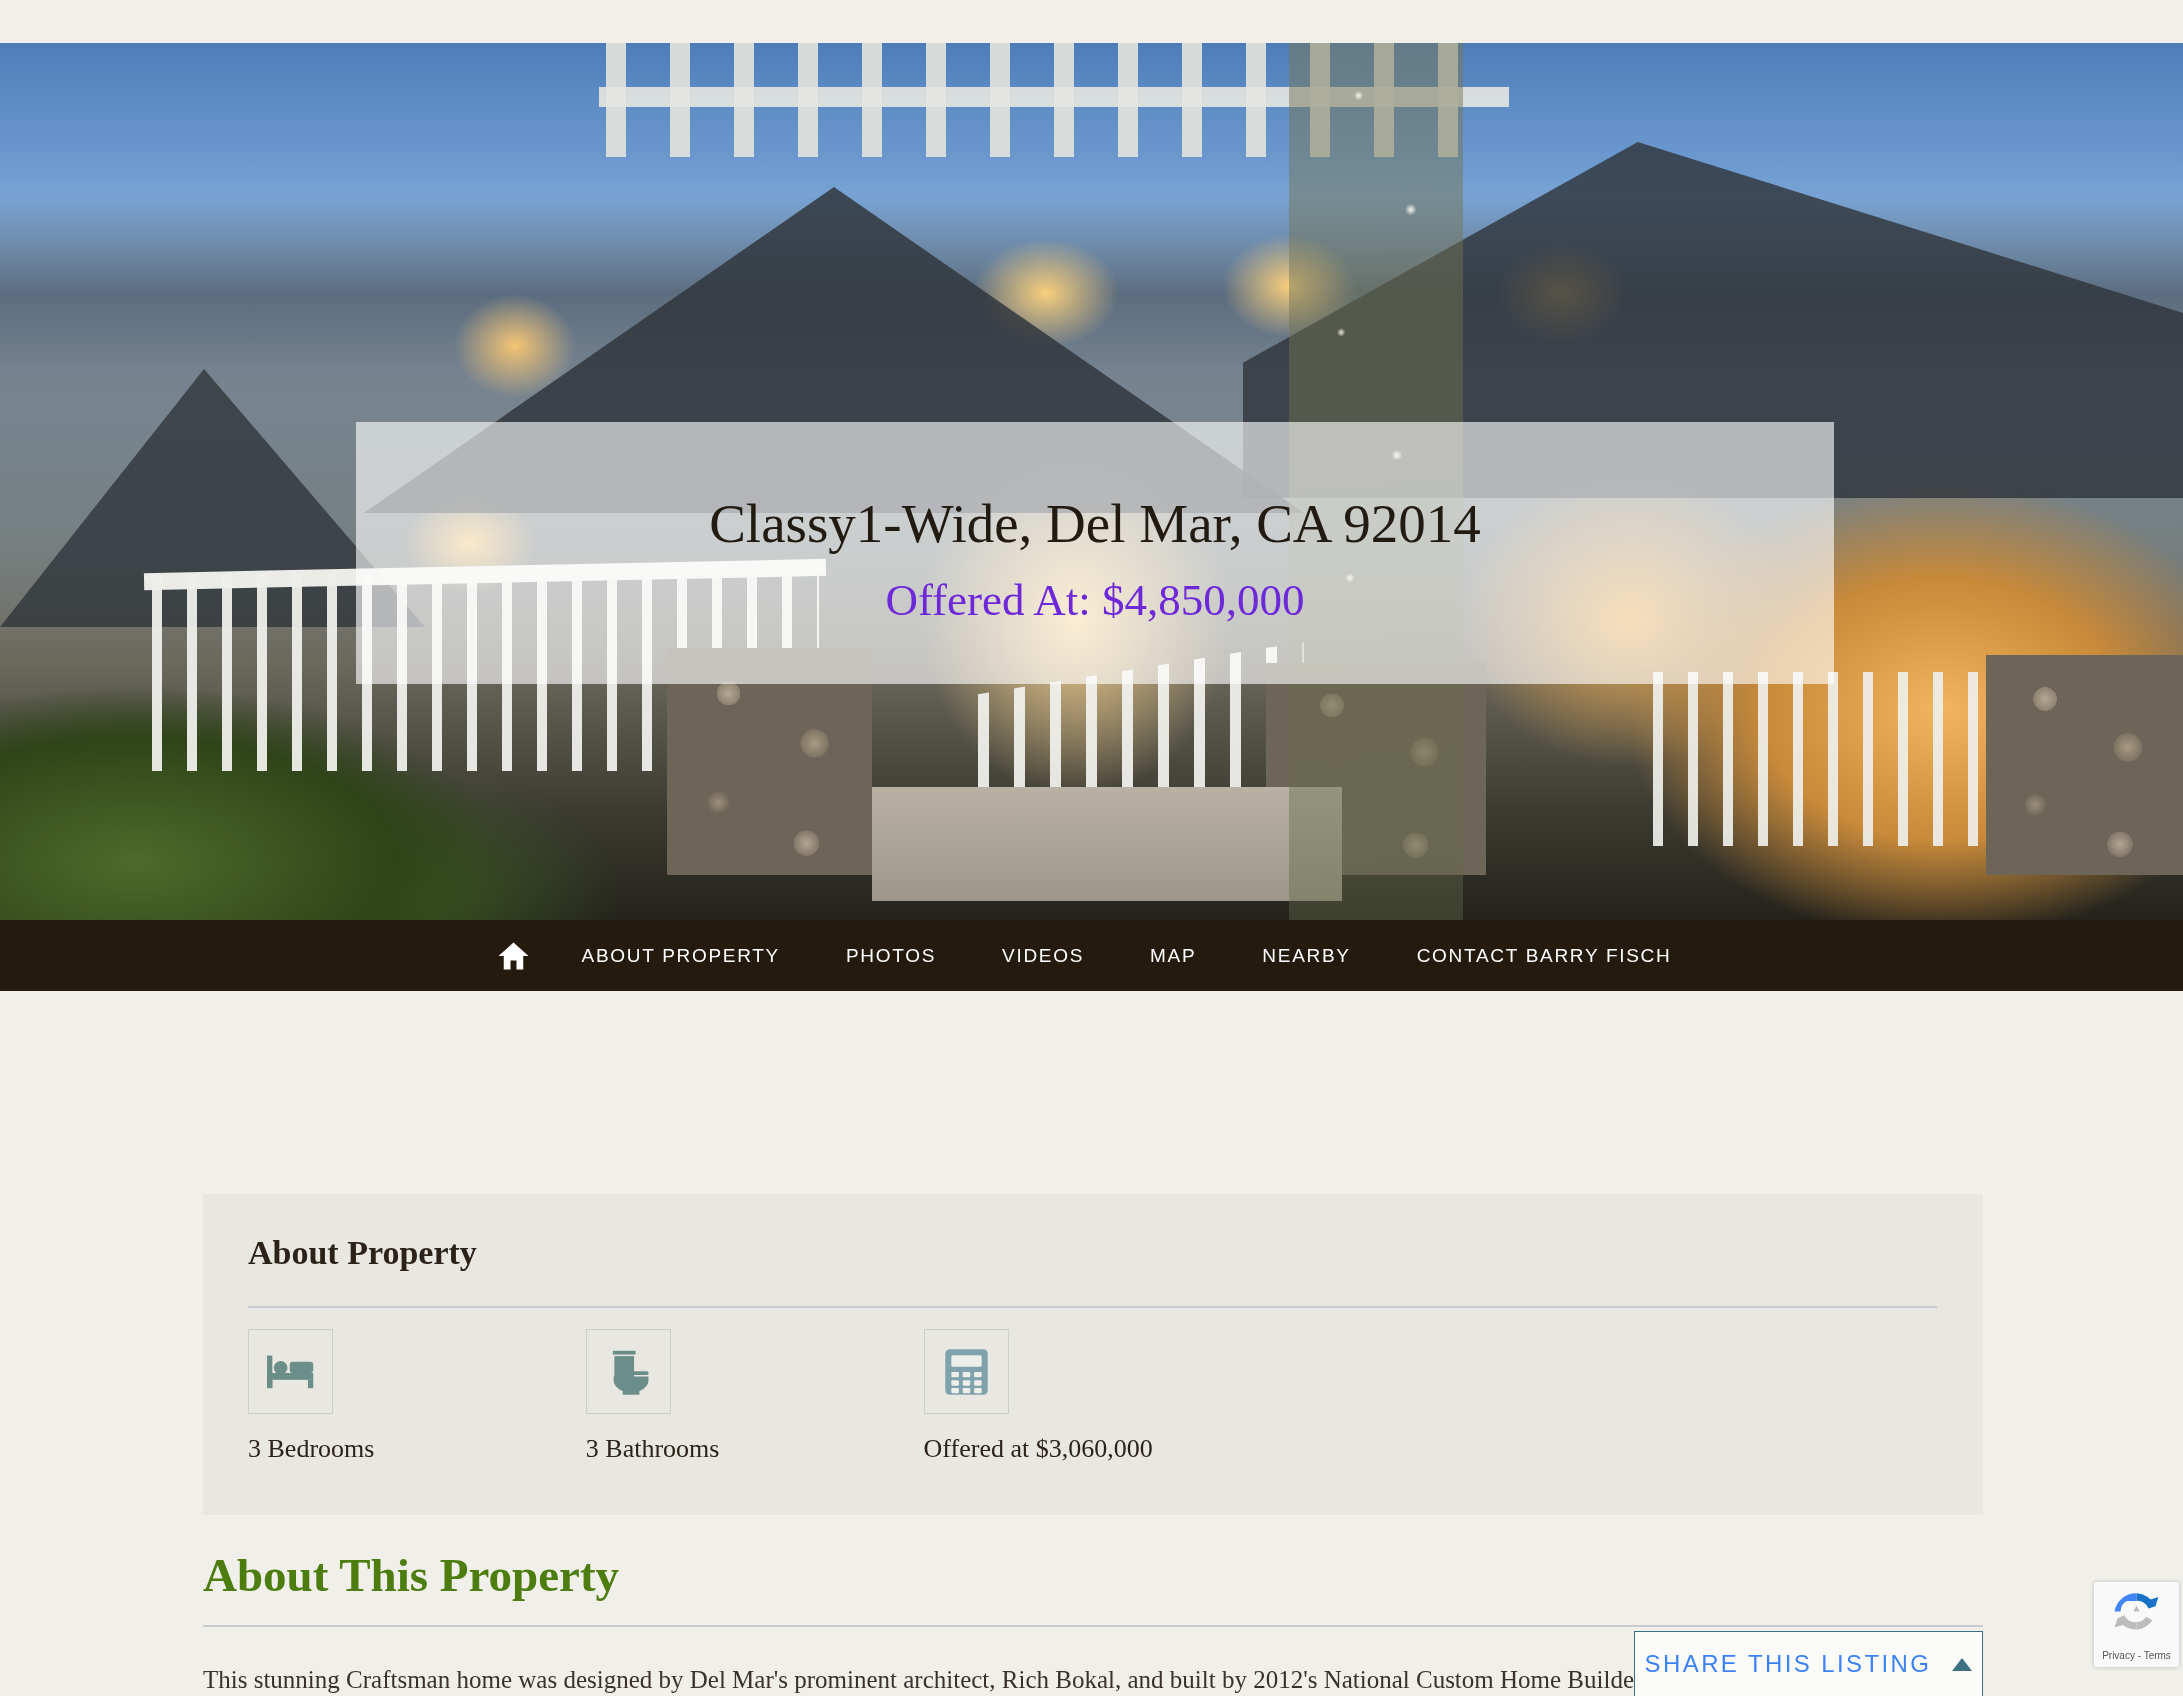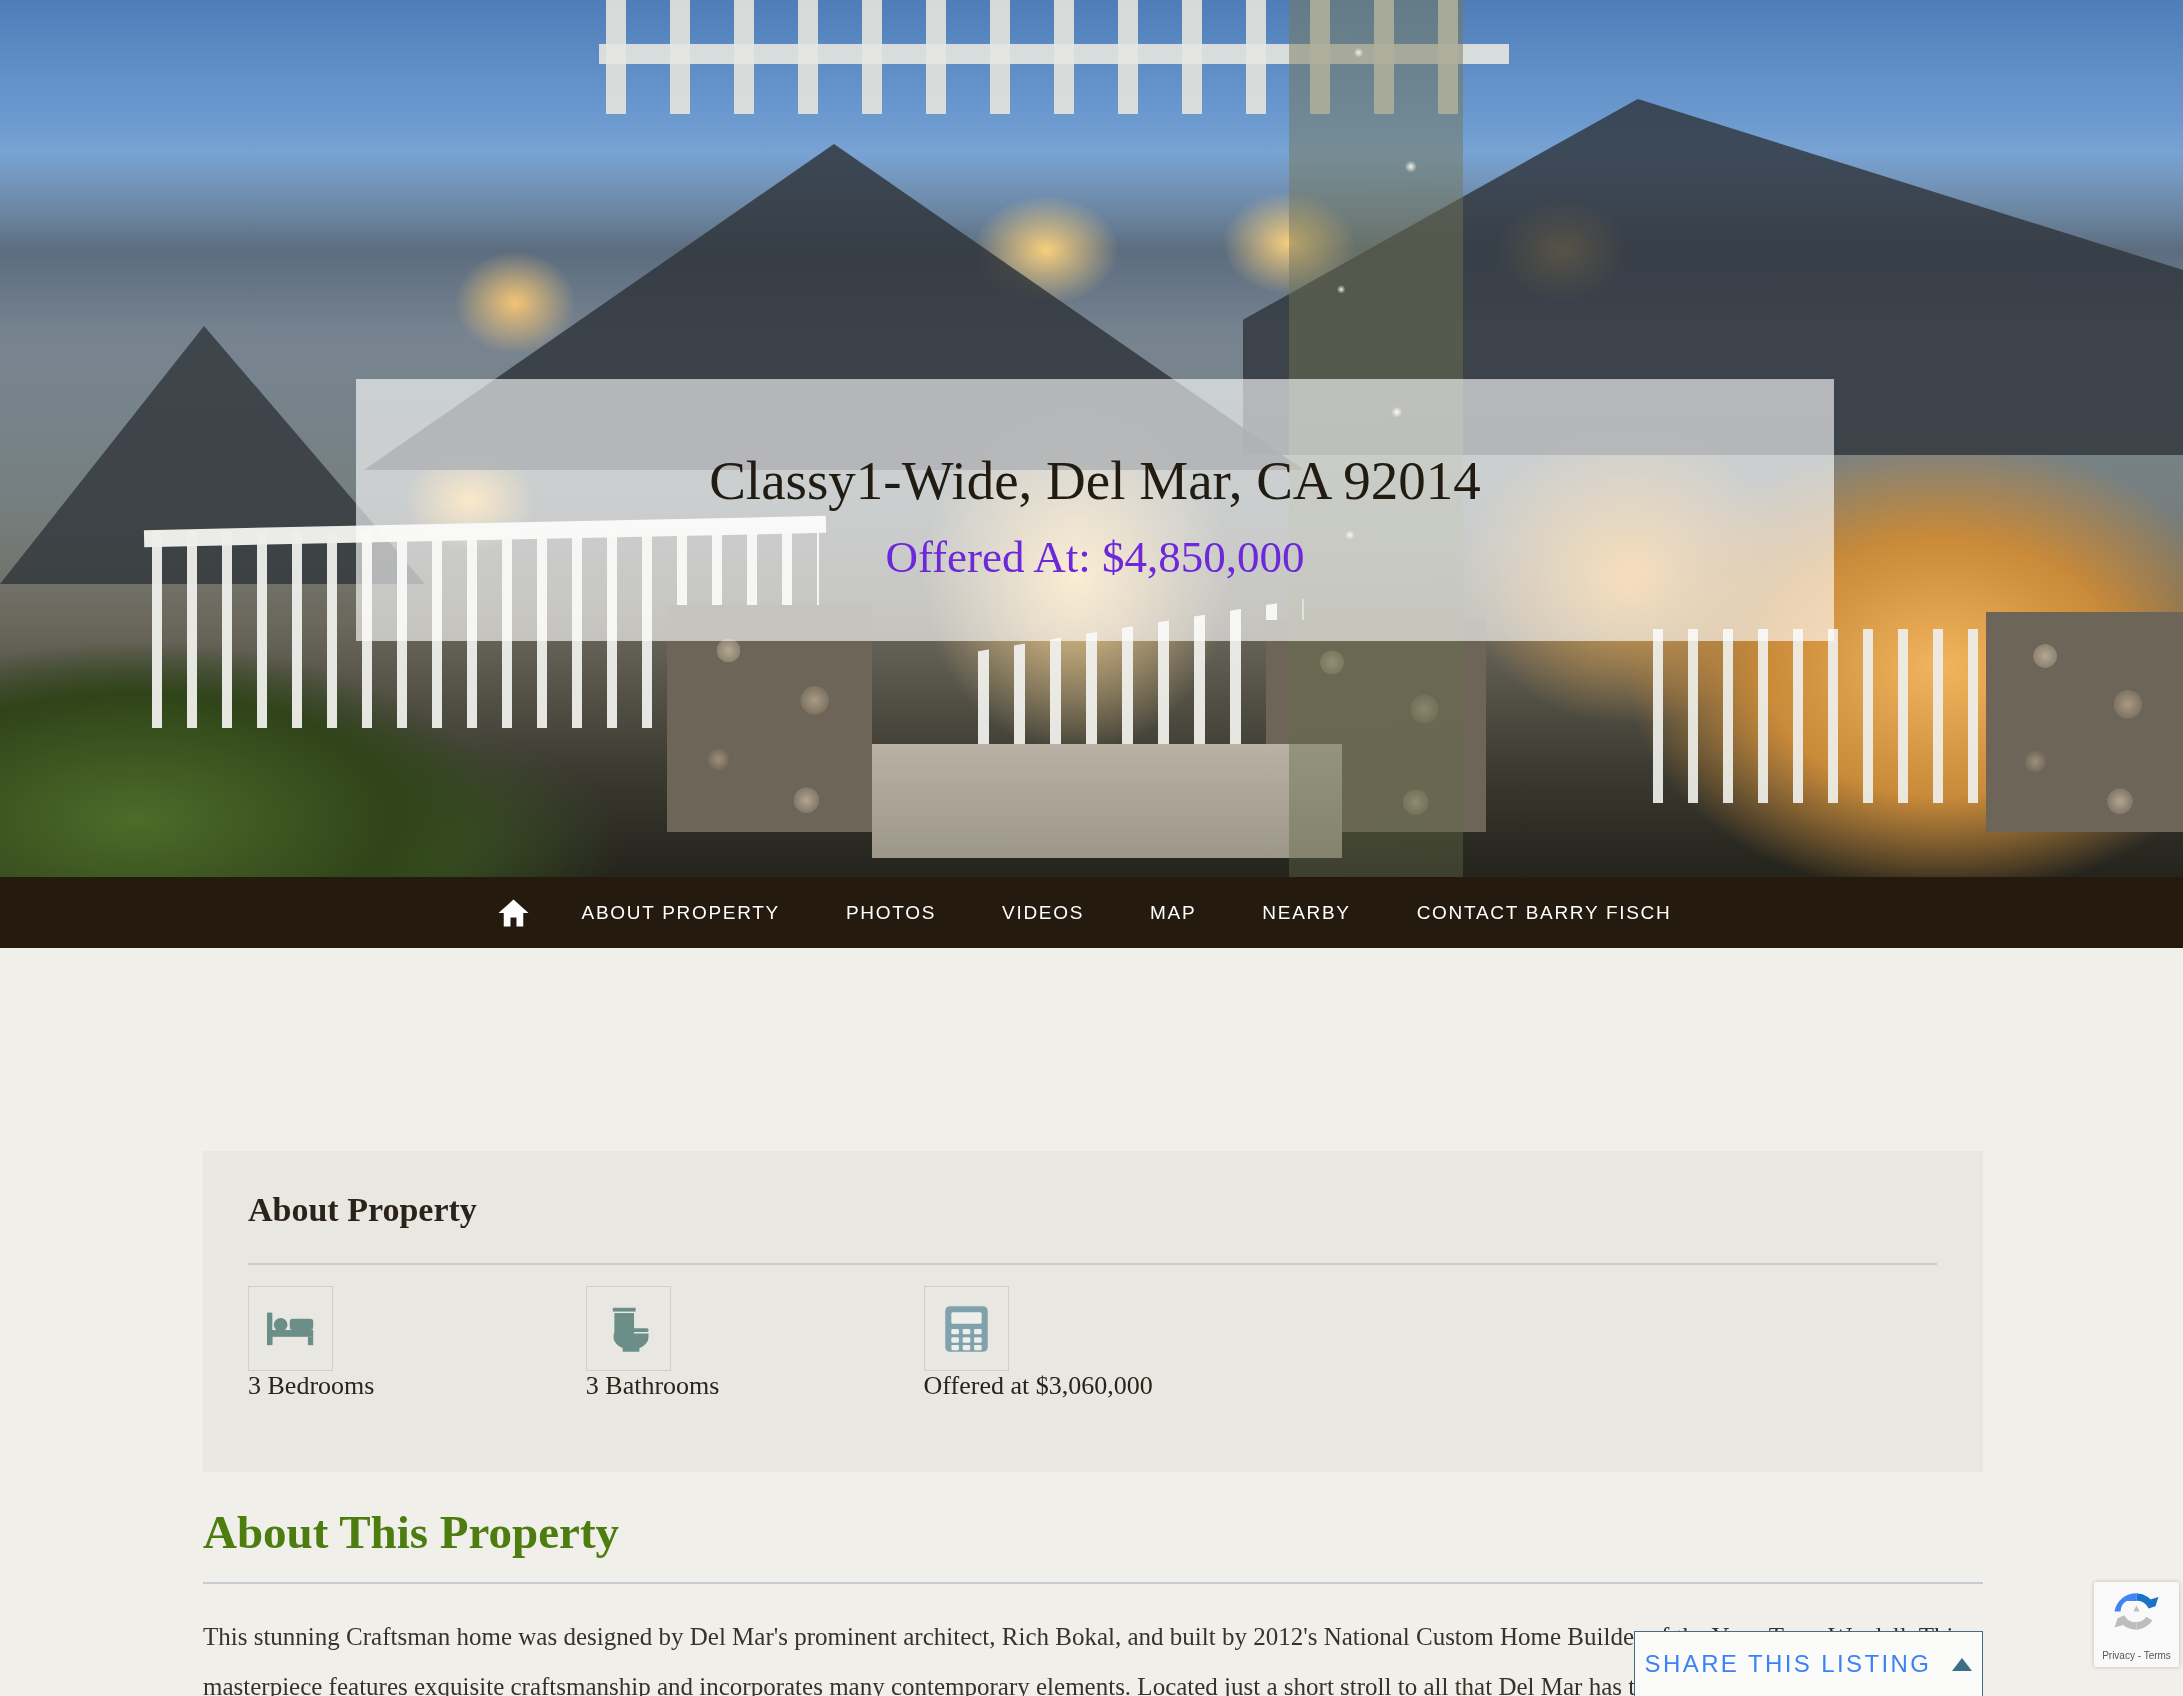--- a/index.html
+++ b/index.html
@@ -11,20 +11,21 @@
     background: #f0efea;
     font-family: "Liberation Serif", serif;
   }
 
   
   .hero {
     position: relative;
     width: 2183px;
     height: 877px;
     overflow: hidden;
+    margin-top: 43px;
   }
 
   
   .hero-photo {
     position: absolute;
     inset: 0;
     background:
       
       radial-gradient(ellipse 470px 227px at 136px 819px, #4d6b2a 0%, #2f4419 55%, rgba(30,45,16,0) 78%),
       radial-gradient(ellipse 318px 174px at 394px 849px, #3c5a22 0%, rgba(40,60,25,0) 72%),
@@ -228,20 +229,21 @@
     width: 85px;
     height: 85px;
     border: 1.5px solid #cfcfca;
     display: flex;
     align-items: center;
     justify-content: center;
     background: transparent;
   }
   .stat-icon-box svg { display: block; }
   .stat-label {
+    margin-top: 20px;
     font-size: 26px;
     color: #2b2319;
     font-family: "Liberation Serif", serif;
     white-space: nowrap;
   }
 
   .about-prop-heading {
     position: absolute;
     left: 203px;
     top: 561px;

